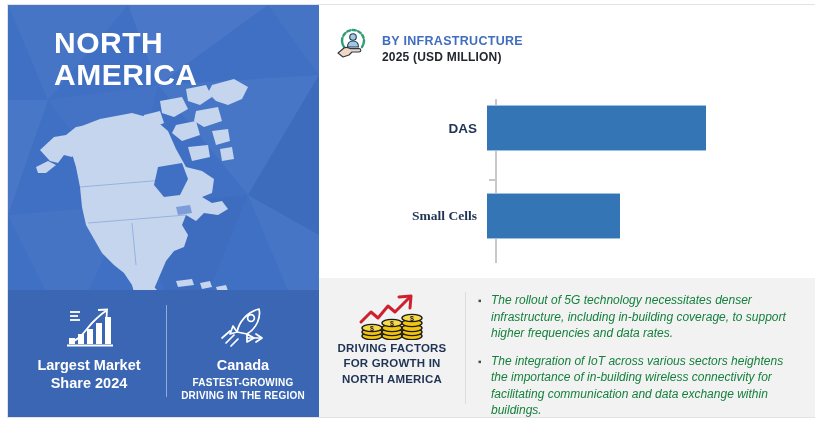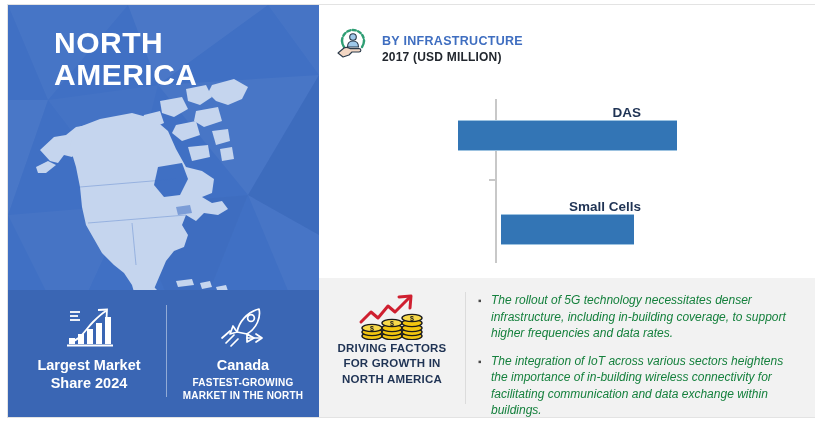--- a/index.html
+++ b/index.html
@@ -168,21 +168,20 @@
     height: 1.5px;
     background: #c8c8c8;
   }
   .bar-row {
     position: absolute;
     left: 0;
     width: 496px;
     height: 46px;
     display: flex;
     align-items: center;
-    flex-direction: column;
   }
   .bar-label {
     width: 168px;
     text-align: right;
     padding-right: 10px;
     color: #1f3354;
     font-size: 13.5px;
     font-weight: bold;
     box-sizing: border-box;
   }
@@ -368,55 +367,55 @@
               <path d="M17,31 L9,39"></path>
               <path d="M21,35 L14,42"></path>
               <path d="M13,27 L5,34"></path>
               <path d="M30,34 L44,34"></path>
               <path d="M39,30 L45,34 L39,38"></path>
             </g>
           </svg>
         </div>
         <div class="stat-title">Canada</div>
         <div class="stat-sub">FASTEST-GROWING
-MARKET IN THE NORTH</div>
+DRIVING IN THE REGION</div>
       </div>
     </div>
   </div>
 
   <div class="chart-panel">
 
     <div class="chart-header">
       <span>
         <svg width="36" height="36" viewBox="0 0 36 36">
           <path d="M7,17 A11,11 0 0 1 29,17" stroke="#2f9e74" stroke-width="2.4" fill="none" stroke-dasharray="3.2 2.4" stroke-linecap="round"></path>
           <path d="M7,17 A11,11 0 0 0 9,23" stroke="#2f9e74" stroke-width="2.4" fill="none" stroke-linecap="round"></path>
           <path d="M29,17 A11,11 0 0 1 27,23" stroke="#2f9e74" stroke-width="2.4" fill="none" stroke-linecap="round"></path>
           <circle cx="18" cy="13" r="3.3" fill="#9fc9ea" stroke="#2b3a4a" stroke-width="1.1"></circle>
           <path d="M12.5,23 C12.5,18.6 15,17 18,17 C21,17 23.5,18.6 23.5,23 Z" fill="#9fc9ea" stroke="#2b3a4a" stroke-width="1.1"></path>
           <path d="M3,29 L9,24 C11,22.6 13,23.5 15,24.6 L24,24.6 C26.5,24.6 26.5,28 24,28
                    L17,28 L14,31 L8,33 Z" fill="#f3d7c4" stroke="#2b3a4a" stroke-width="1.1" stroke-linejoin="round"></path>
         </svg>
       </span>
       <span class="chart-header-text">
         <div class="chart-title">BY INFRASTRUCTURE</div>
-        <div class="chart-subtitle">2017 (USD MILLION)</div>
+        <div class="chart-subtitle">2025 (USD MILLION)</div>
       </span>
     </div>
 
     <div class="plot">
       <div class="axis-line"></div>
       <div class="axis-tick"></div>
 
       <div class="bar-row" style="top:14px;">
         <span class="bar-label">DAS</span>
         <span class="bar" style="width: 219px;"></span>
       </div>
 
-      <div class="bar-row" style="top:108px;">
+      <div class="bar-row" style="top:102px;font-family:Liberation Serif, serif;">
         <span class="bar-label">Small Cells</span>
         <span class="bar" style="width: 133px;"></span>
       </div>
     </div>
   </div>
 
   <div class="factors-panel">
 
     <div class="factors-left">
       <div class="factors-icon">

